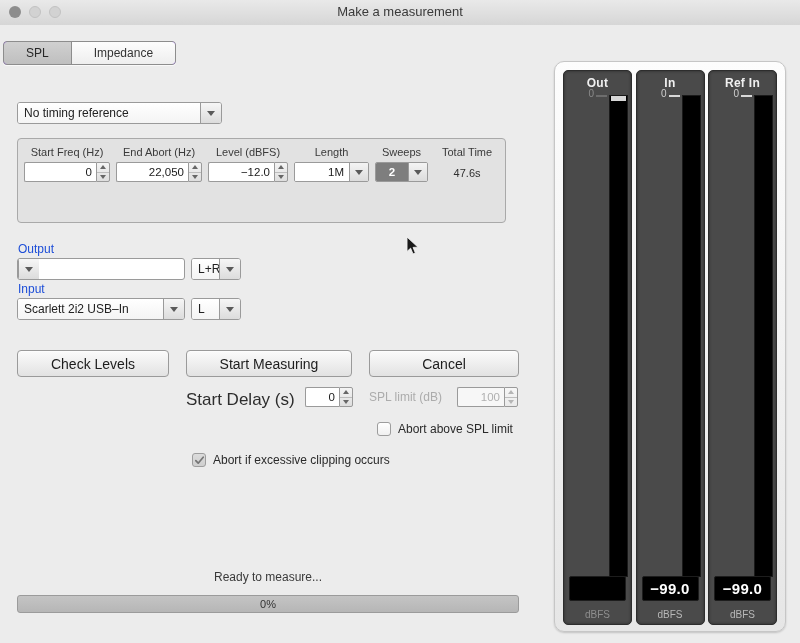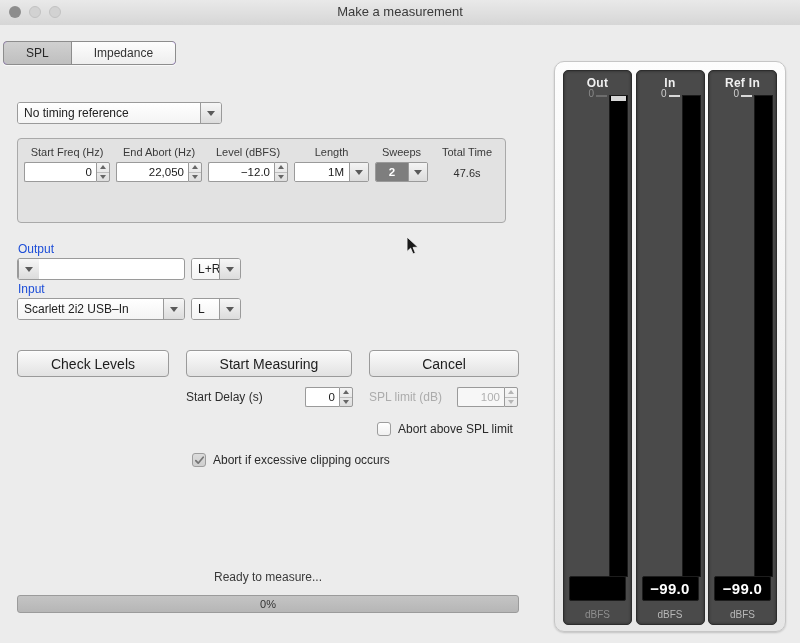--- a/index.html
+++ b/index.html
@@ -124,21 +124,21 @@
     position:absolute;height:27px;border:1px solid #9a9a9a;border-radius:4px;
     background:linear-gradient(#fbfbfb,#e2e2e2);
     display:flex;align-items:center;justify-content:center;
     font-size:14px;color:#1d1d1d;box-sizing:border-box;
     box-shadow:0 1px 0 rgba(255,255,255,.6) inset;
   }
   #checkLevels{left:17px;top:325px;width:152px;}
   #startMeasuring{left:186px;top:325px;width:166px;}
   #cancelBtn{left:369px;top:325px;width:150px;}
 
-  #startDelayLabel{position:absolute;left:186px;top:365px;font-size:12px;color:#2d2d2d;}
+  #startDelayLabel{position:absolute;left:186px;top:365px;font-size:17px;color:#2d2d2d;}
   #startDelaySpin{position:absolute;left:305px;top:362px;}
   #splLimitLabel{position:absolute;left:369px;top:365px;font-size:12px;color:#acacac;}
   #splLimitSpin{position:absolute;left:457px;top:362px;}
   #splLimitSpin input{color:#b0b0b0;background:#f7f7f7;}
   #splLimitSpin .stepper{background:linear-gradient(#f7f7f7,#eaeaea);}
   #splLimitSpin .tri-up{border-bottom-color:#b5b5b5;}
   #splLimitSpin .tri-dn{border-top-color:#b5b5b5;}
 
   
   .chkrow{position:absolute;display:flex;align-items:center;}

